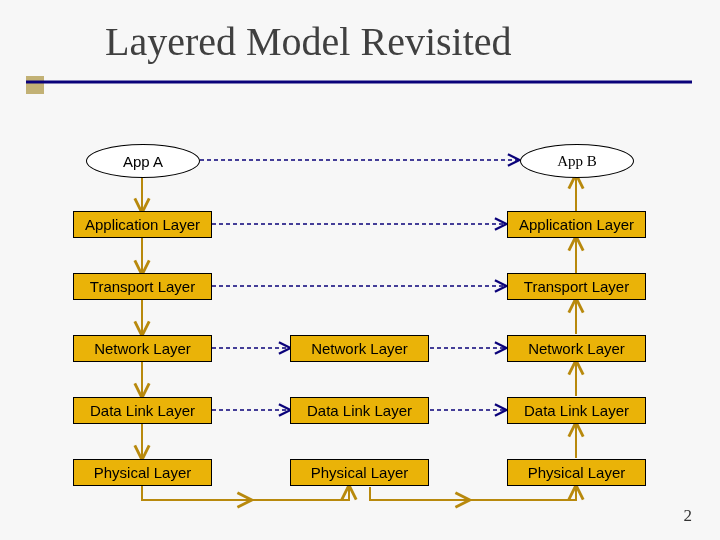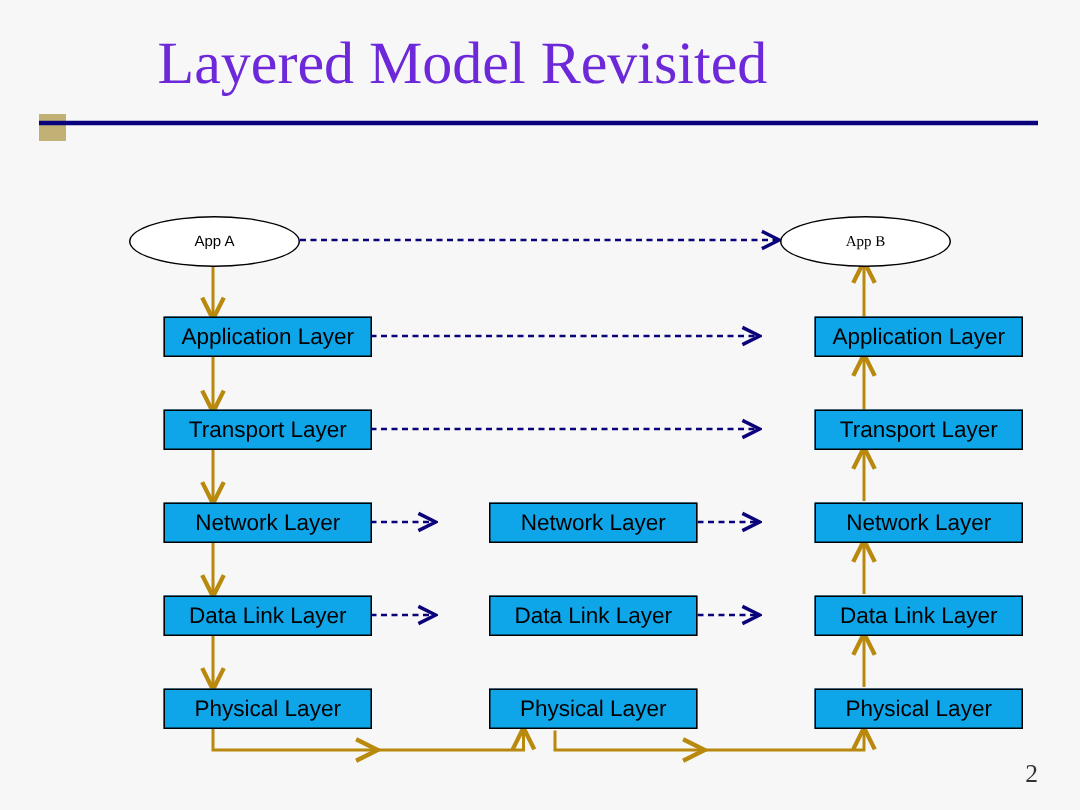--- a/index.html
+++ b/index.html
@@ -15,43 +15,42 @@
     position: absolute;
     top: 0; left: 0;
     width: 720px; height: 540px;
   }
   .title {
     position: absolute;
     top: 18px;
     left: 105px;
     font-family: "Times New Roman", Times, serif;
     font-size: 40px;
-    color: #6d28d9;
+    color: #404040;
   }
   .box {
     position: absolute;
     border: 1px solid #000;
-    background: #0ea5e9;
+    background: #eab308;
     text-align: center;
     font-size: 15px;
     line-height: 1.2;
     display: flex;
     align-items: center;
     justify-content: center;
     padding: 0 2px;
     box-sizing: border-box;
-    margin-left: 36px;
   }
   .ellipse {
     position: absolute;
     border: 1px solid #000;
     background: #fff;
     border-radius: 50%;
     text-align: center;
-    font-size: 10px;
+    font-size: 15px;
     display: flex;
     align-items: center;
     justify-content: center;
   }
   .slide-num {
     position: absolute;
     right: 28px;
     bottom: 14px;
     font-size: 17px;
     font-family: "Times New Roman", serif;

